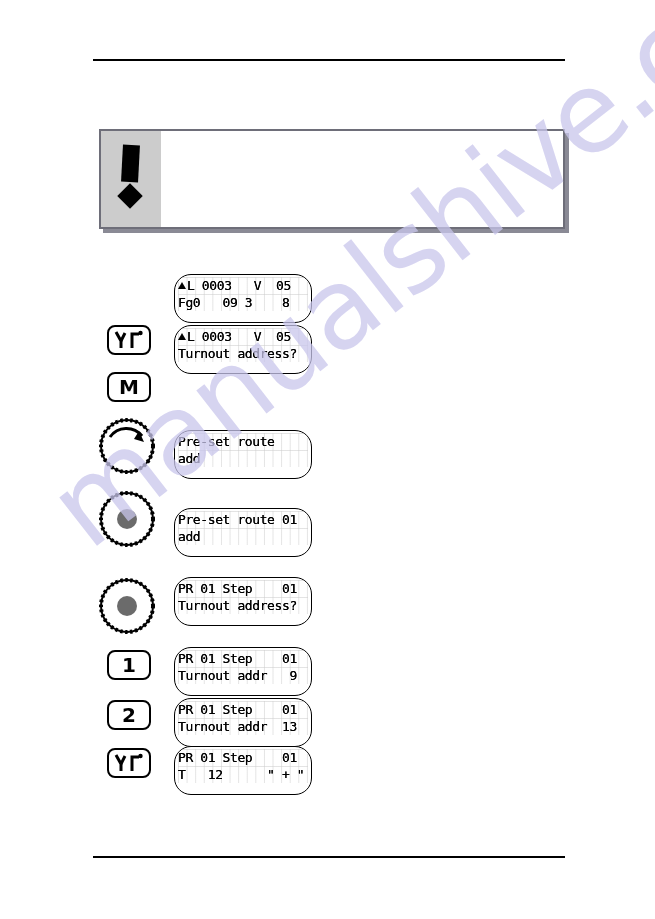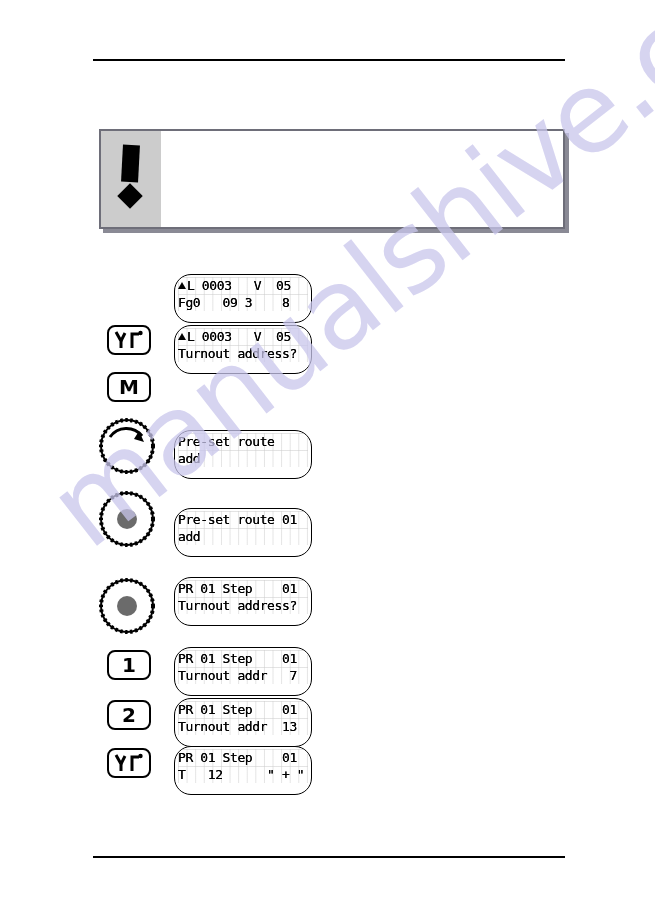--- a/index.html
+++ b/index.html
@@ -280,21 +280,21 @@
   <div class="lcd" style="left:174px; top:577px;">
     <div class="lcd-line"><span class="txt">PR 01 Step    01</span></div>
     <div class="lcd-line"><span class="txt">Turnout address?</span></div>
   </div>
 
   <div class="key key-rect" style="left:107px; top:650px;">
     <span class="key-label">1</span>
   </div>
   <div class="lcd" style="left:174px; top:647px;">
     <div class="lcd-line"><span class="txt">PR 01 Step    01</span></div>
-    <div class="lcd-line"><span class="txt">Turnout addr   7</span></div>
+    <div class="lcd-line"><span class="txt">Turnout addr   9</span></div>
   </div>
 
   <div class="key key-rect" style="left:107px; top:700px;">
     <span class="key-label">2</span>
   </div>
   <div class="lcd" style="left:174px; top:698px;">
     <div class="lcd-line"><span class="txt">PR 01 Step    01</span></div>
     <div class="lcd-line"><span class="txt">Turnout addr  13</span></div>
   </div>
 

